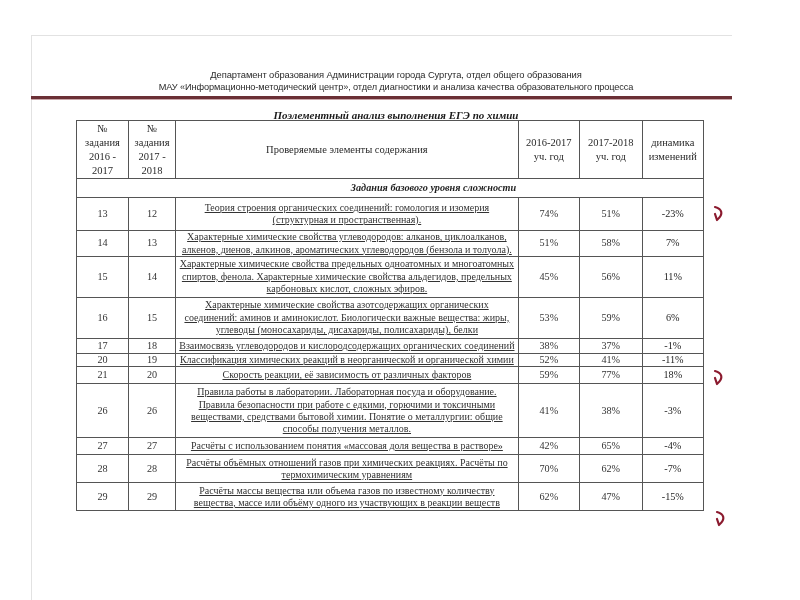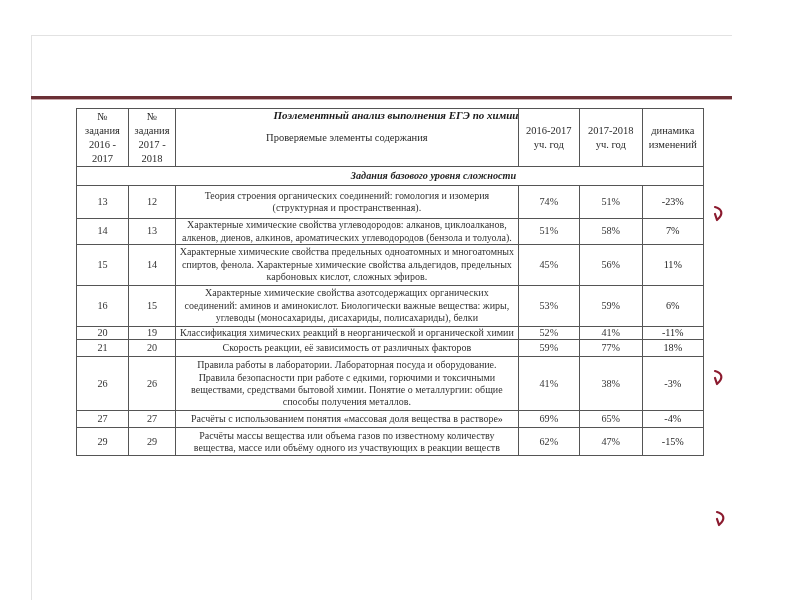--- a/index.html
+++ b/index.html
@@ -21,39 +21,39 @@
       position: absolute; left: 31px; top: 96px; width: 701px; height: 3px; background: #6b3036;
     }
     .separator-shadow {
       position: absolute; left: 31px; top: 99px; width: 701px; height: 1px; background: #c9a7aa;
     }
     .table-title {
       position: absolute; left: 60px; top: 109px; width: 672px; text-align: center;
       font-family: "Liberation Serif", serif; font-style: italic; font-weight: bold; font-size: 11px; color: #1a1a1a;
     }
     table.results {
-      position: absolute; left: 76px; top: 108px; width: 628px;
+      position: absolute; left: 76px; top: 120px; width: 628px;
       border-collapse: collapse; table-layout: fixed;
       font-family: "Liberation Serif", serif; font-size: 10.2px; color: #333;
     }
     table.results td, table.results th {
       border: 1px solid #555; padding: 0 3px; text-align: center; vertical-align: middle;
       line-height: 12.4px; font-weight: normal;
     }
     table.results th { font-size: 10.5px; line-height: 14px; color: #2a2a2a; }
     .c-old { width: 44px; }
     .c-new { width: 40px; }
     .c-desc { width: 290px; }
     .c-p1 { width: 52px; }
     .c-p2 { width: 53px; }
     .c-dyn { width: 52px; }
     th.h-dyn { font-size: 9.6px; line-height: 12px; }
     tr.section-row td { font-style: italic; font-weight: bold; height: 18px; color: #1f1f1f; padding-left: 90px; }
     td.dyn { font-weight: bold; color: #1e1e1e; }
-    td.desc { font-size: 10px; line-height: 12.3px; }
+    td.desc { font-size: 10px; line-height: 12.3px; text-decoration: underline; }
     .r1 td { height: 32px; }
     .r2 td { height: 25px; }
     .r3 td { height: 40px; }
     .r4 td { height: 40px; }
     .r5 td { height: 14px; }
     .r6 td { height: 12px; }
     .r7 td { height: 16px; }
     .r8 td { height: 12px; }
     .r9 td { height: 53px; }
     .r10 td { height: 16px; margin-left: 39px; }
@@ -63,20 +63,22 @@
       position: absolute; width: 14px; height: 16px;
     }
     .check-mark svg { display: block; }
   </style>
 </head>
 <body>
 
 <div class="page-frame"></div>
 
 <div class="doc-header">
+  <div class="line1">Департамент образования Администрации города Сургута, отдел общего образования</div>
+  <div class="line2">МАУ «Информационно-методический центр», отдел диагностики и анализа качества образовательного процесса</div>
 </div>
 <div class="separator"></div>
 <div class="separator-shadow"></div>
 
 <div class="table-title">Поэлементный анализ выполнения ЕГЭ по химии</div>
 
 <table class="results">
   <colgroup>
     <col class="c-old">
       <col class="c-new">
@@ -122,20 +124,28 @@
     <td class="dyn">11%</td>
   </tr>
   <tr class="r4">
     <td>16</td>
     <td>15</td>
     <td class="desc">Характерные химические свойства азотсодержащих органических соединений: аминов и аминокислот. Биологически важные вещества: жиры, углеводы (моносахариды, дисахариды, полисахариды), белки</td>
     <td>53%</td>
     <td>59%</td>
     <td class="dyn">6%</td>
   </tr>
+  <tr class="r5">
+    <td>17</td>
+    <td>18</td>
+    <td class="desc">Взаимосвязь углеводородов и кислородсодержащих органических соединений</td>
+    <td>38%</td>
+    <td>37%</td>
+    <td class="dyn">-1%</td>
+  </tr>
   <tr class="r6">
     <td>20</td>
     <td>19</td>
     <td class="desc">Классификация химических реакций в неорганической и органической химии</td>
     <td>52%</td>
     <td>41%</td>
     <td class="dyn">-11%</td>
   </tr>
   <tr class="r7">
     <td>21</td>
@@ -150,23 +160,31 @@
     <td>26</td>
     <td class="desc">Правила работы в лаборатории. Лабораторная посуда и оборудование. Правила безопасности при работе с едкими, горючими и токсичными веществами, средствами бытовой химии. Понятие о металлургии: общие способы получения металлов.</td>
     <td>41%</td>
     <td>38%</td>
     <td class="dyn">-3%</td>
   </tr>
   <tr class="r10">
     <td>27</td>
     <td>27</td>
     <td class="desc">Расчёты с использованием понятия «массовая доля вещества в растворе»</td>
-    <td>69%</td>
+    <td>42%</td>
     <td>65%</td>
     <td class="dyn">-4%</td>
+  </tr>
+  <tr class="r11">
+    <td>28</td>
+    <td>28</td>
+    <td class="desc">Расчёты объёмных отношений газов при химических реакциях. Расчёты по термохимическим уравнениям</td>
+    <td>70%</td>
+    <td>62%</td>
+    <td class="dyn">-7%</td>
   </tr>
   <tr class="r12">
     <td>29</td>
     <td>29</td>
     <td class="desc">Расчёты массы вещества или объема газов по известному количеству вещества, массе или объёму одного из участвующих в реакции веществ</td>
     <td>62%</td>
     <td>47%</td>
     <td class="dyn">-15%</td>
   </tr>
 </tbody>

